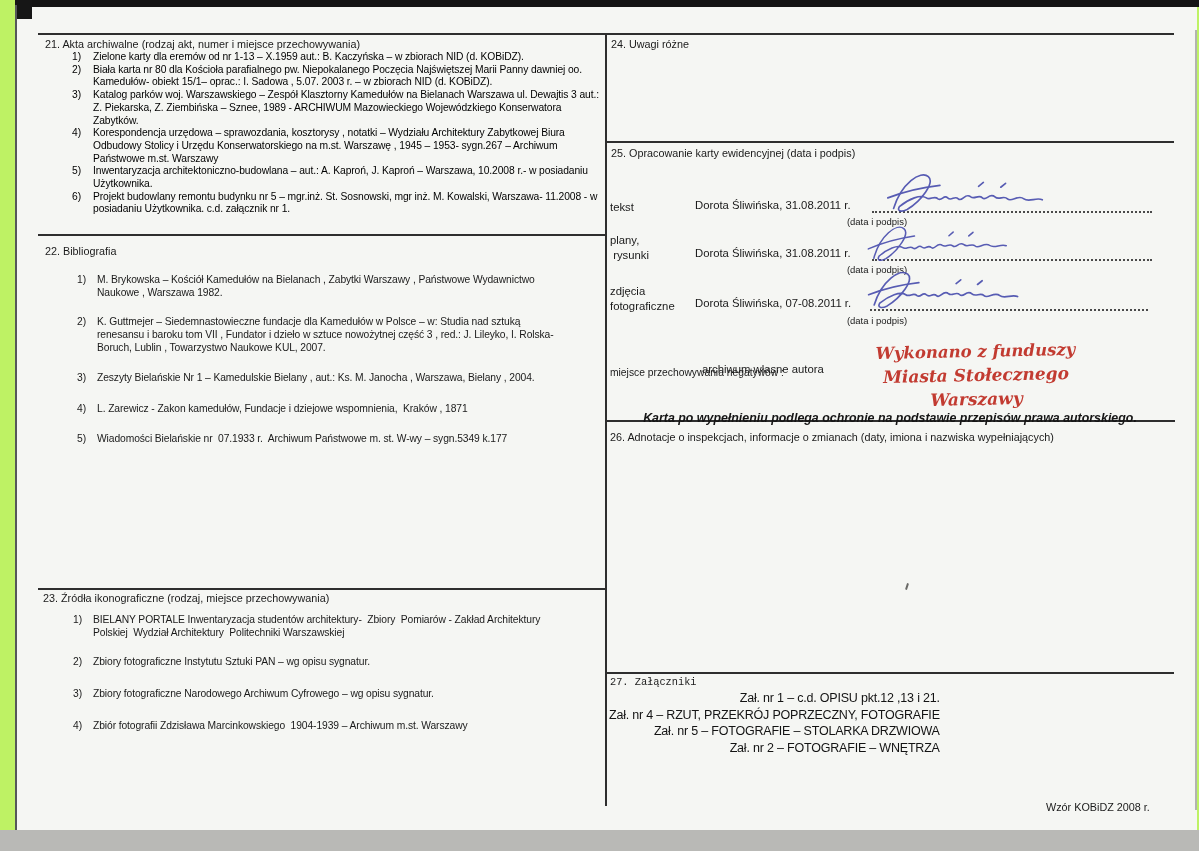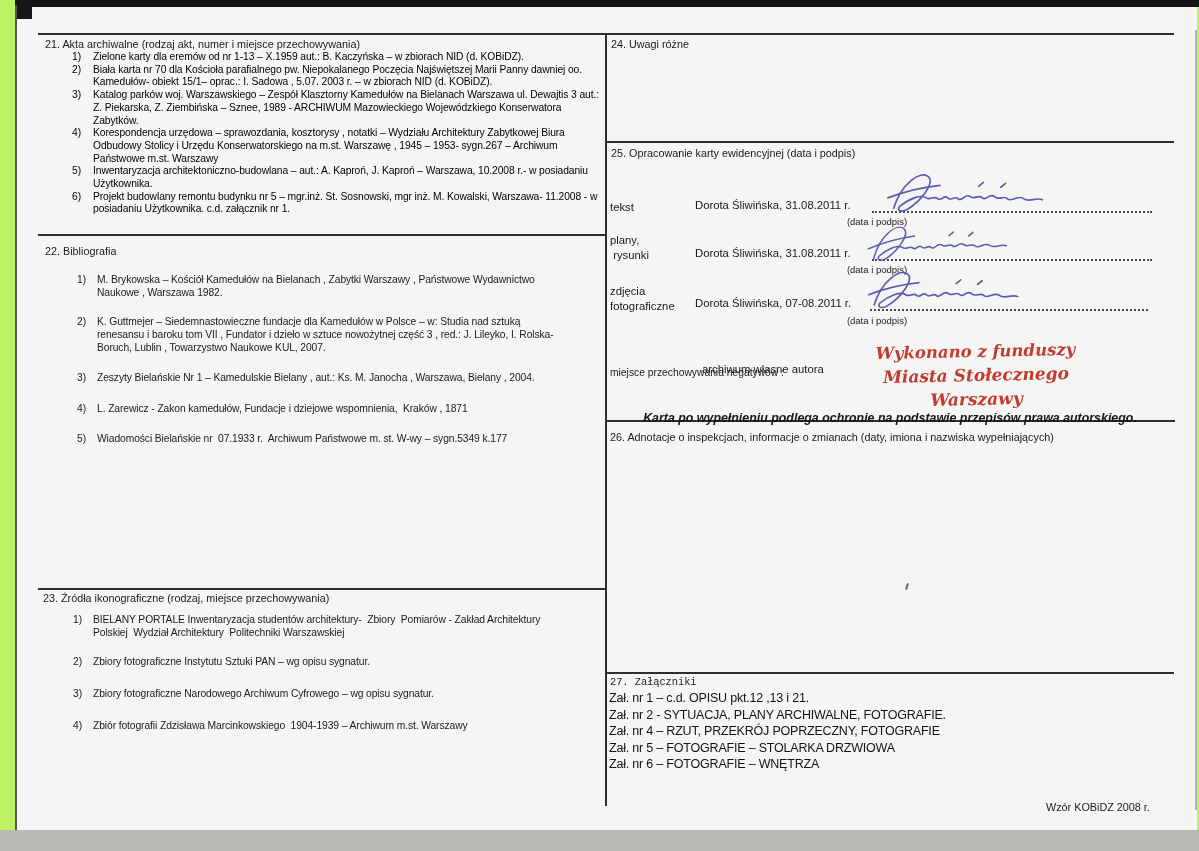--- a/index.html
+++ b/index.html
@@ -33,21 +33,21 @@
   .sig{position:absolute;}
   .stamp{position:absolute;left:856px;top:341px;width:240px;text-align:center;
          font-family:"DejaVu Serif","Liberation Serif",serif;font-style:italic;font-weight:bold;
          color:#c23b31;transform:rotate(-1.2deg);}
   .stamp .l1{font-size:16.5px;line-height:22px;}
   .stamp .l2{font-size:17px;line-height:24px;}
   .copyright{position:absolute;left:607px;top:396px;width:566px;text-align:center;
              font-size:12.4px;font-style:italic;font-weight:bold;color:#151515;margin-top:15px;}
   .attach{position:absolute;left:609px;top:690px;font-size:12.5px;line-height:16.6px;
           letter-spacing:-0.2px;color:#131313;}
-  .attach div{white-space:pre;}
+  .attach div{white-space:pre;text-align:right;}
   .footer-note{position:absolute;left:1046px;top:801px;font-size:10.8px;color:#1a1a1a;}
   .speck{position:absolute;left:906px;top:583px;width:2px;height:7px;background:#6b6b68;transform:rotate(18deg);border-radius:2px;}
 </style>
 </head>
 <body>
 
 <div class="page">
   <div class="paper"></div>
   <div class="topbar"></div>
   <div class="topblob"></div>
@@ -65,21 +65,21 @@
   <div class="hline" style="left:606px;top:672px;width:568px;"></div>
 
   <div class="t sec-title" style="left:45px;top:38px;">21. Akta archiwalne (rodzaj akt, numer i miejsce przechowywania)</div>
   <div class="list body-txt" style="left:72px;top:51px;width:530px;">
     <div class="row">
         <span class="num">1)</span>
         <span class="txt">Zielone karty dla eremów od nr 1-13 – X.1959 aut.: B. Kaczyńska – w zbiorach NID (d. KOBiDZ).</span>
       </div>
     <div class="row">
         <span class="num">2)</span>
-        <span class="txt">Biała karta nr 70 dla Kościoła parafialnego pw. Niepokalanego Poczęcia Najświętszej Marii Panny
+        <span class="txt">Biała karta nr 80 dla Kościoła parafialnego pw. Niepokalanego Poczęcia Najświętszej Marii Panny
 dawniej oo. Kamedułów- obiekt 15/1– oprac.: I. Sadowa , 5.07. 2003 r. – w zbiorach NID (d. KOBiDZ).</span>
       </div>
     <div class="row">
         <span class="num">3)</span>
         <span class="txt">Katalog parków woj. Warszawskiego – Zespół Klasztorny Kamedułów na Bielanach Warszawa
 ul. Dewajtis 3 aut.: Z. Piekarska, Z. Ziembińska – Sznee, 1989 - ARCHIWUM Mazowieckiego
 Wojewódzkiego Konserwatora Zabytków.</span>
       </div>
     <div class="row">
         <span class="num">4)</span>
@@ -196,20 +196,19 @@
   </div>
 
   <div class="copyright">Karta po wypełnieniu podlega ochronie na podstawie przepisów prawa autorskiego.</div>
 
   <div class="t sec-title" style="left:610px;top:431px;">26. Adnotacje o inspekcjach, informacje o zmianach (daty, imiona i nazwiska wypełniających)</div>
   <div class="speck"></div>
 
   <div class="t" style="left:610px;top:676px;font-size:10.3px;font-family:Liberation Mono, monospace;">27. Załączniki</div>
   <div class="attach">
     <div>Zał. nr 1 – c.d. OPISU pkt.12 ,13 i 21.</div>
-    <div>Zał. nr 2 - SYTUACJA, PLANY ARCHIWALNE, FOTOGRAFIE.</div>
     <div>Zał. nr 4 – RZUT, PRZEKRÓJ POPRZECZNY, FOTOGRAFIE</div>
     <div>Zał. nr 5 – FOTOGRAFIE – STOLARKA DRZWIOWA</div>
-    <div>Zał. nr 6 – FOTOGRAFIE – WNĘTRZA</div>
+    <div>Zał. nr 2 – FOTOGRAFIE – WNĘTRZA</div>
   </div>
 
   <div class="footer-note">Wzór KOBiDZ 2008 r.</div>
 </div>
 
 </body></html>

